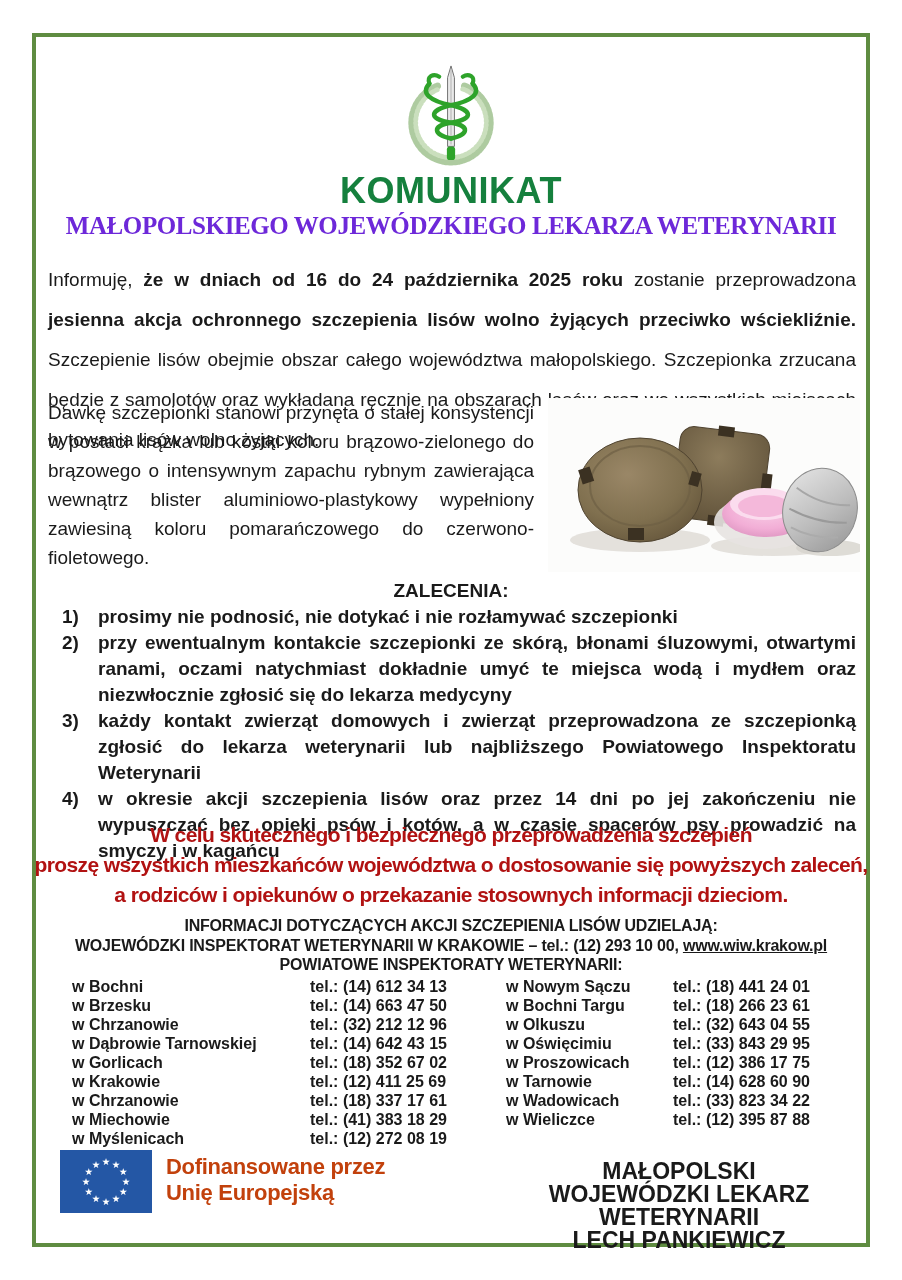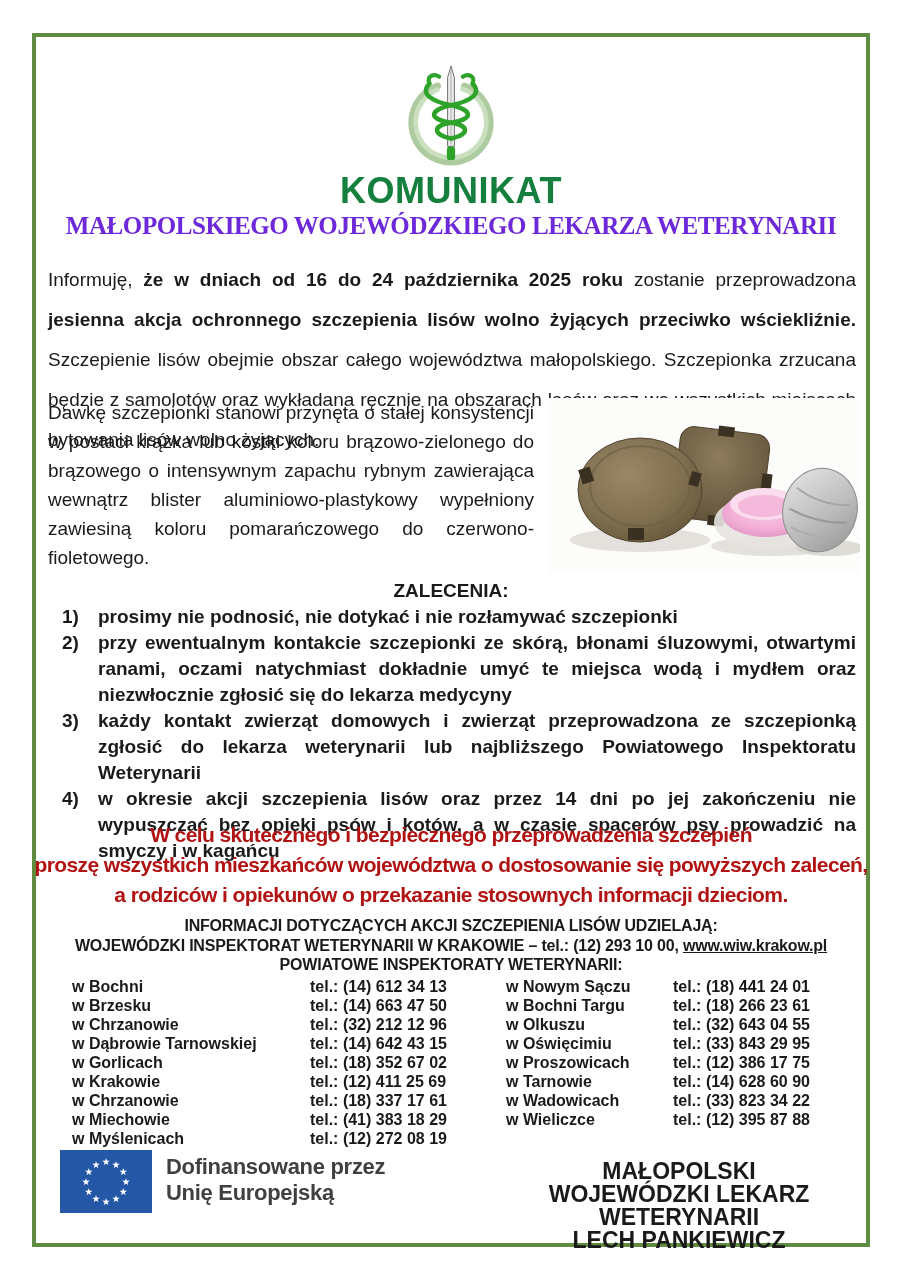--- a/index.html
+++ b/index.html
@@ -35,21 +35,21 @@
   .info{left:0;right:0;top:916px;font-weight:bold;font-size:16px;line-height:19.5px;letter-spacing:-0.2px;}
   .info .link{text-decoration:underline;}
 
   .phones{left:48px;right:40px;top:977px;font-weight:bold;font-size:16px;line-height:19px;}
   .phone-grid{display:grid;grid-template-columns:238px 196px 167px auto;padding-left:24px;}
   .phone-grid span{white-space:nowrap;}
 
   
   .eu-block{left:60px;top:1150px;display:flex;align-items:flex-start;}
   .eu-flag{width:92px;height:63px;display:block;}
-  .eu-text{margin-left:14px;margin-top:4px;color:#404040;font-weight:bold;font-size:22px;line-height:26px;letter-spacing:-0.3px;}
+  .eu-text{margin-left:14px;margin-top:4px;color:#c2410c;font-weight:bold;font-size:22px;line-height:26px;letter-spacing:-0.3px;}
   .signature{left:498px;top:1160px;width:362px;text-align:center;font-weight:bold;font-size:23px;line-height:23px;}
 </style>
 </head>
 <body>
 
 <div class="frame"></div>
 
 <div class="abs emblem">
   <svg width="118" height="104" viewBox="0 0 120 106">
 

